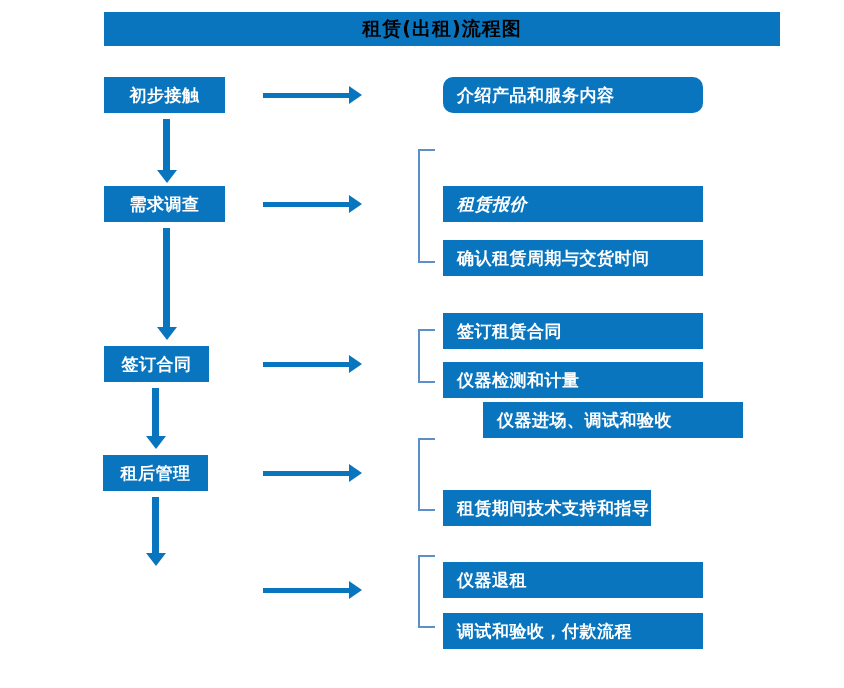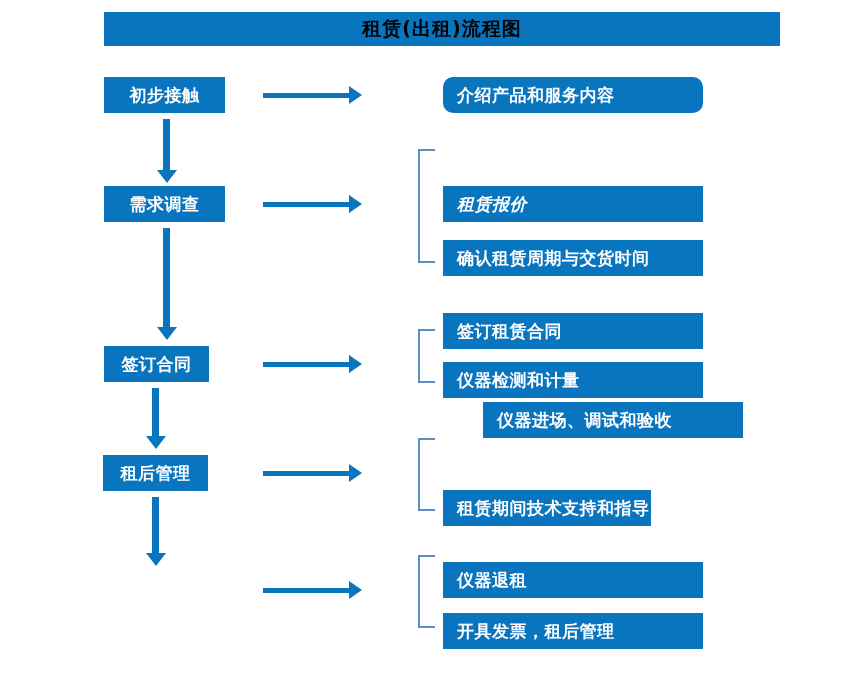--- a/index.html
+++ b/index.html
@@ -182,15 +182,15 @@
   <div class="box detail-box" style="left:443px; top:313px; width:260px; height:36px;">签订租赁合同</div>
 
   <div class="box detail-box" style="left:443px; top:362px; width:260px; height:36px;">仪器检测和计量</div>
 
   <div class="box detail-box" style="left:443px; top:402px; width:260px; height:36px;margin-left:40px;">仪器进场、调试和验收</div>
 
   <div class="box detail-box" style="left:443px; top:490px; width:208px; height:36px;">租赁期间技术支持和指导</div>
 
   <div class="box detail-box" style="left:443px; top:562px; width:260px; height:36px;">仪器退租</div>
 
-  <div class="box detail-box" style="left:443px; top:613px; width:260px; height:36px;">开具发票，租后管理</div>
+  <div class="box detail-box" style="left:443px; top:613px; width:260px; height:36px;">调试和验收，付款流程</div>
 
 </div>
 
 </body></html>

